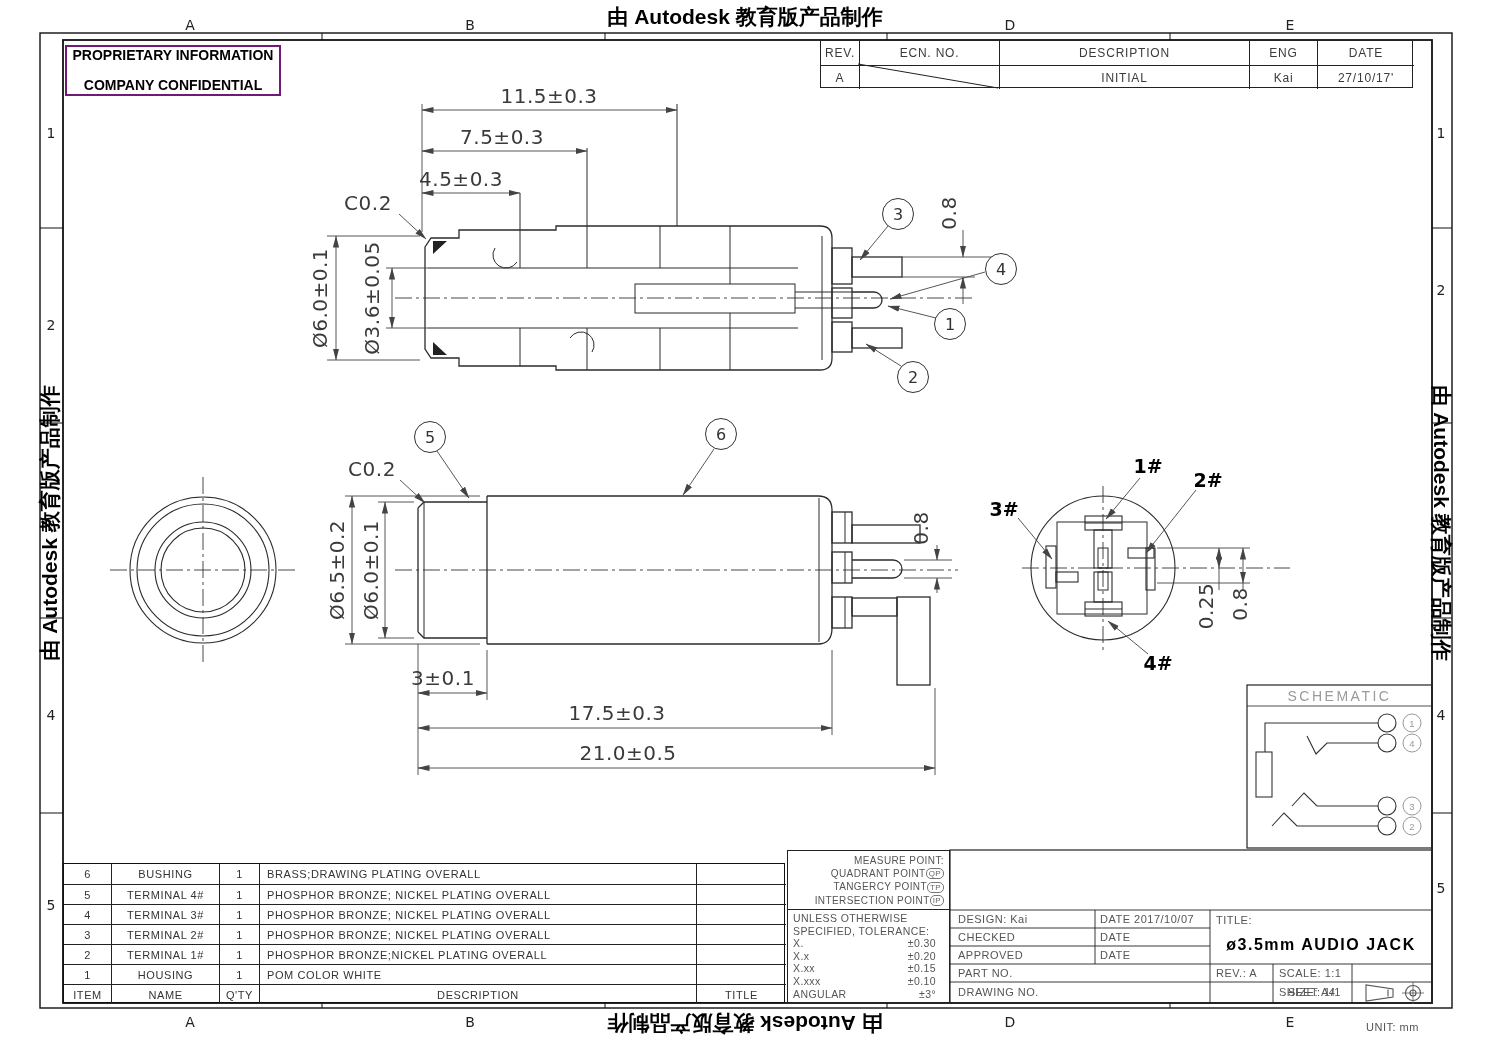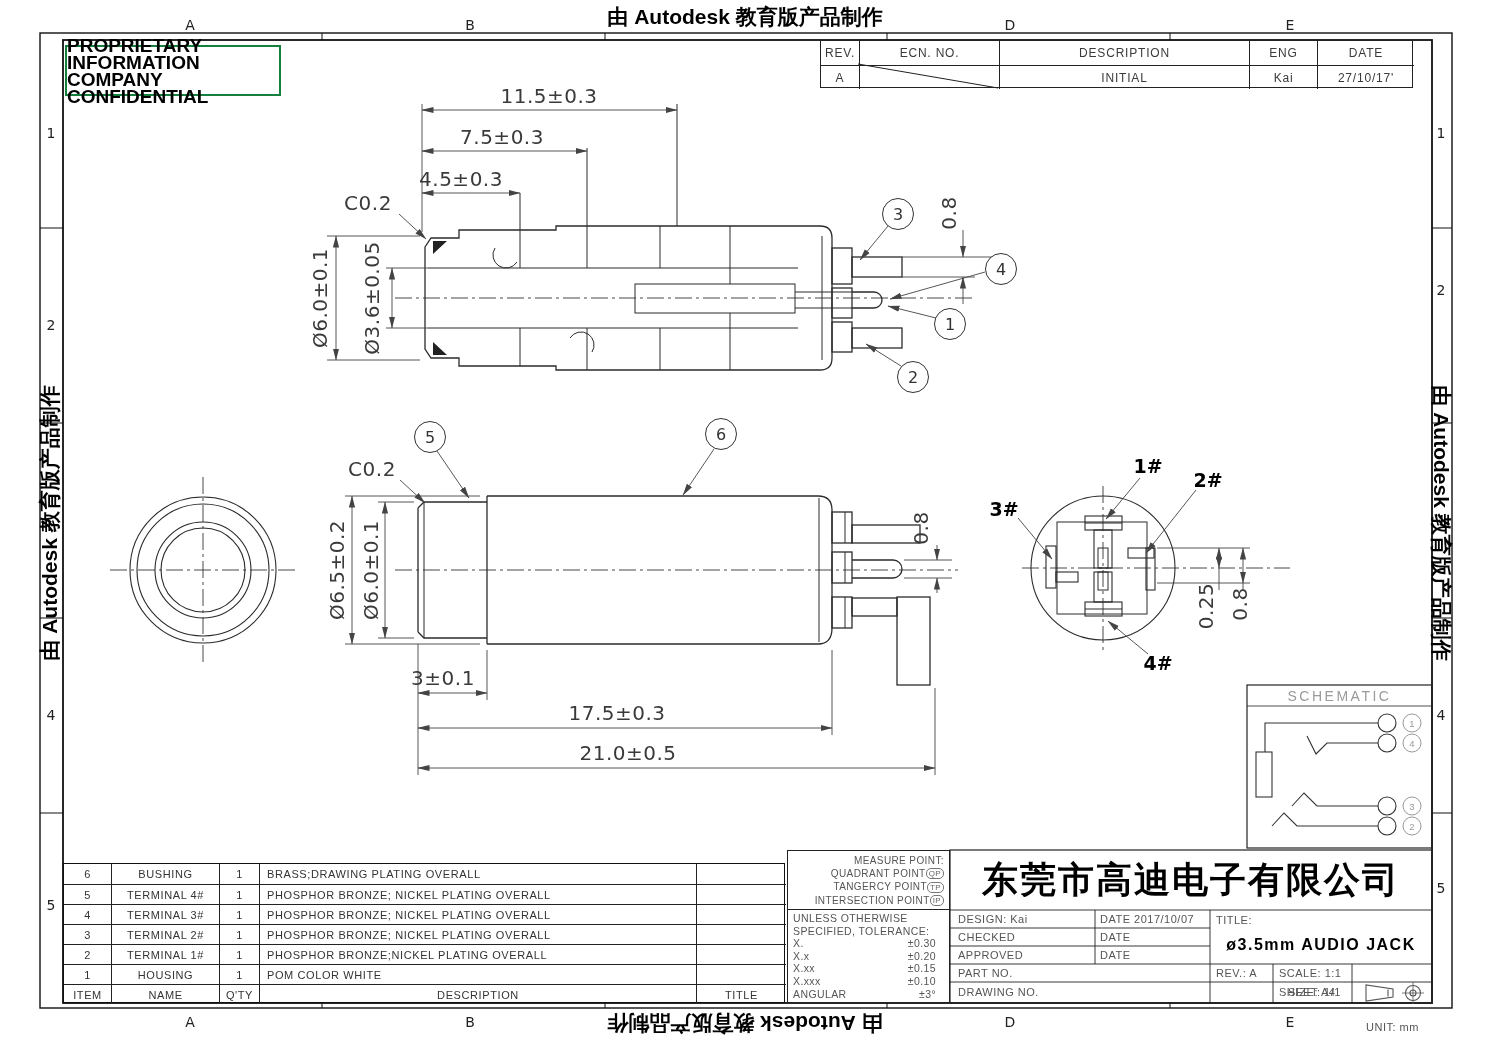--- a/index.html
+++ b/index.html
@@ -11,23 +11,23 @@
   .dimv{transform:translate(-50%,-50%) rotate(-90deg);}
   .zone{font-size:14px;color:#222;font-family:"DejaVu Sans",sans-serif;}
   .wm{font-weight:bold;font-size:21px;color:#000;}
   .wm.r180{transform:translate(-50%,-50%) rotate(180deg);}
   .wm.r90{transform:translate(-50%,-50%) rotate(90deg);}
   .wm.rm90{transform:translate(-50%,-50%) rotate(-90deg);}
   .bal{position:absolute;transform:translate(-50%,-50%);width:30px;height:30px;border:1.4px solid #333;
        border-radius:50%;display:flex;align-items:center;justify-content:center;background:#fff;
        font-family:"DejaVu Sans",sans-serif;font-size:16px;color:#333;}
   .tlabel{font-family:"DejaVu Sans",sans-serif;font-weight:bold;font-size:19px;color:#000;}
-  .stamp{position:absolute;left:65px;top:45px;width:212px;height:47px;border:2px solid #15803d;
-         display:flex;flex-direction:column;align-items:center;justify-content:center;
-         font-weight:bold;font-size:19px;line-height:17px;color:#000;}
+  .stamp{position:absolute;left:65px;top:45px;width:212px;height:47px;border:2px solid #701a75;
+         display:flex;flex-direction:column;align-items:center;justify-content:space-between;
+         font-weight:bold;font-size:14px;line-height:17px;color:#000;}
   .rev{position:absolute;left:820px;top:40px;width:593px;height:48px;display:grid;
        grid-template-columns:38px 140px 250px 68px 97px;grid-auto-rows:24px;
        border:1.4px solid #222;box-sizing:border-box;}
   .rev>div{border-left:1px solid #222;border-top:1px solid #222;display:flex;align-items:center;
        justify-content:center;font-size:12px;color:#3a3a3a;letter-spacing:.8px;overflow:hidden;}
   .rev>div:nth-child(-n+5){border-top:none;}
   .rev>div:nth-child(5n+1){border-left:none;}
   .bom{position:absolute;left:63px;top:863px;width:722px;height:140px;display:grid;
        grid-template-columns:47px 108px 40px 437px 90px;grid-auto-rows:20px;
        border:1.5px solid #111;box-sizing:border-box;}
@@ -372,21 +372,20 @@
           <span>X.xxx</span>
           <span>±0.10</span>
         </div>
     <div class="tol">
           <span>ANGULAR</span>
           <span>±3°</span>
         </div>
   </div>
 </div>
 
-<div class="company">东莞市高迪电子有限公司</div>
 <div class="cellt" style="left:958px;top:919px;">DESIGN:  Kai</div>
 <div class="cellt" style="left:1100px;top:919px;">DATE  2017/10/07</div>
 <div class="cellt" style="left:958px;top:937px;">CHECKED</div>
 <div class="cellt" style="left:1100px;top:937px;">DATE</div>
 <div class="cellt" style="left:958px;top:955px;">APPROVED</div>
 <div class="cellt" style="left:1100px;top:955px;">DATE</div>
 <div class="cellt" style="left:958px;top:973px;">PART  NO.</div>
 <div class="cellt" style="left:958px;top:992px;">DRAWING  NO.</div>
 <div class="cellt" style="left:1216px;top:920px;">TITLE:</div>
 <div class="t dwgtitle" style="left:1321px;top:945px;">ø3.5mm  AUDIO  JACK</div>

